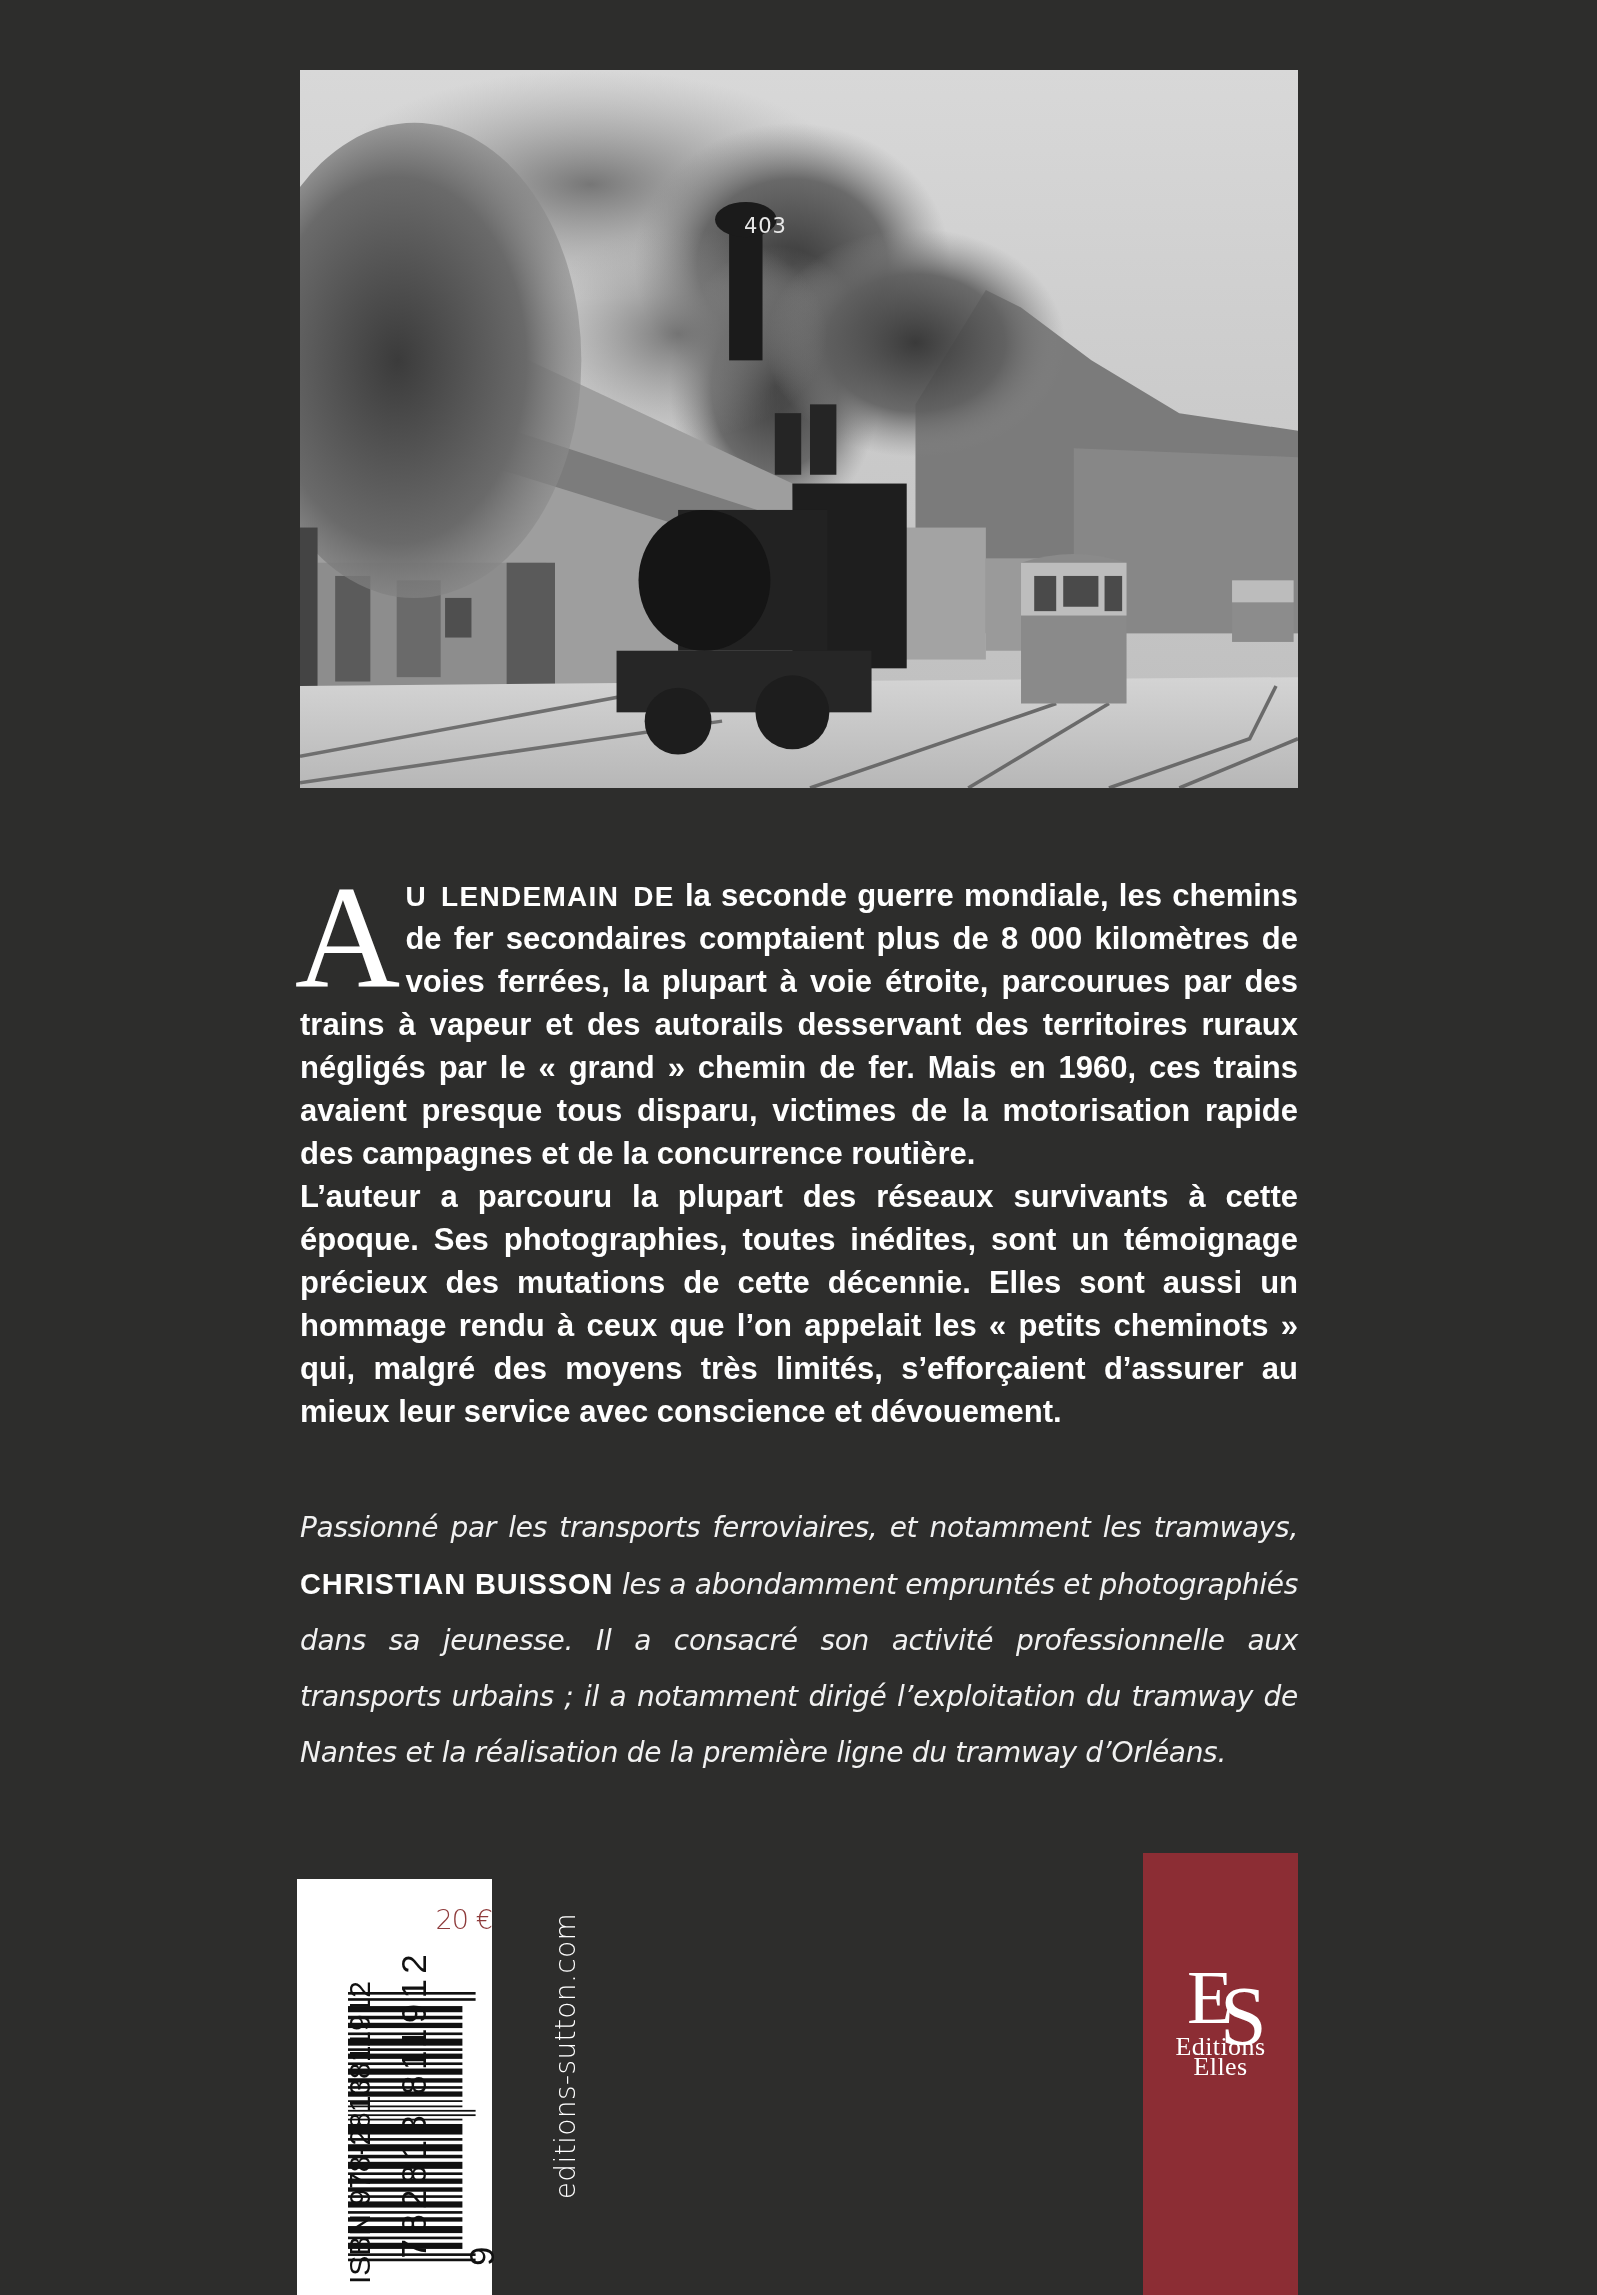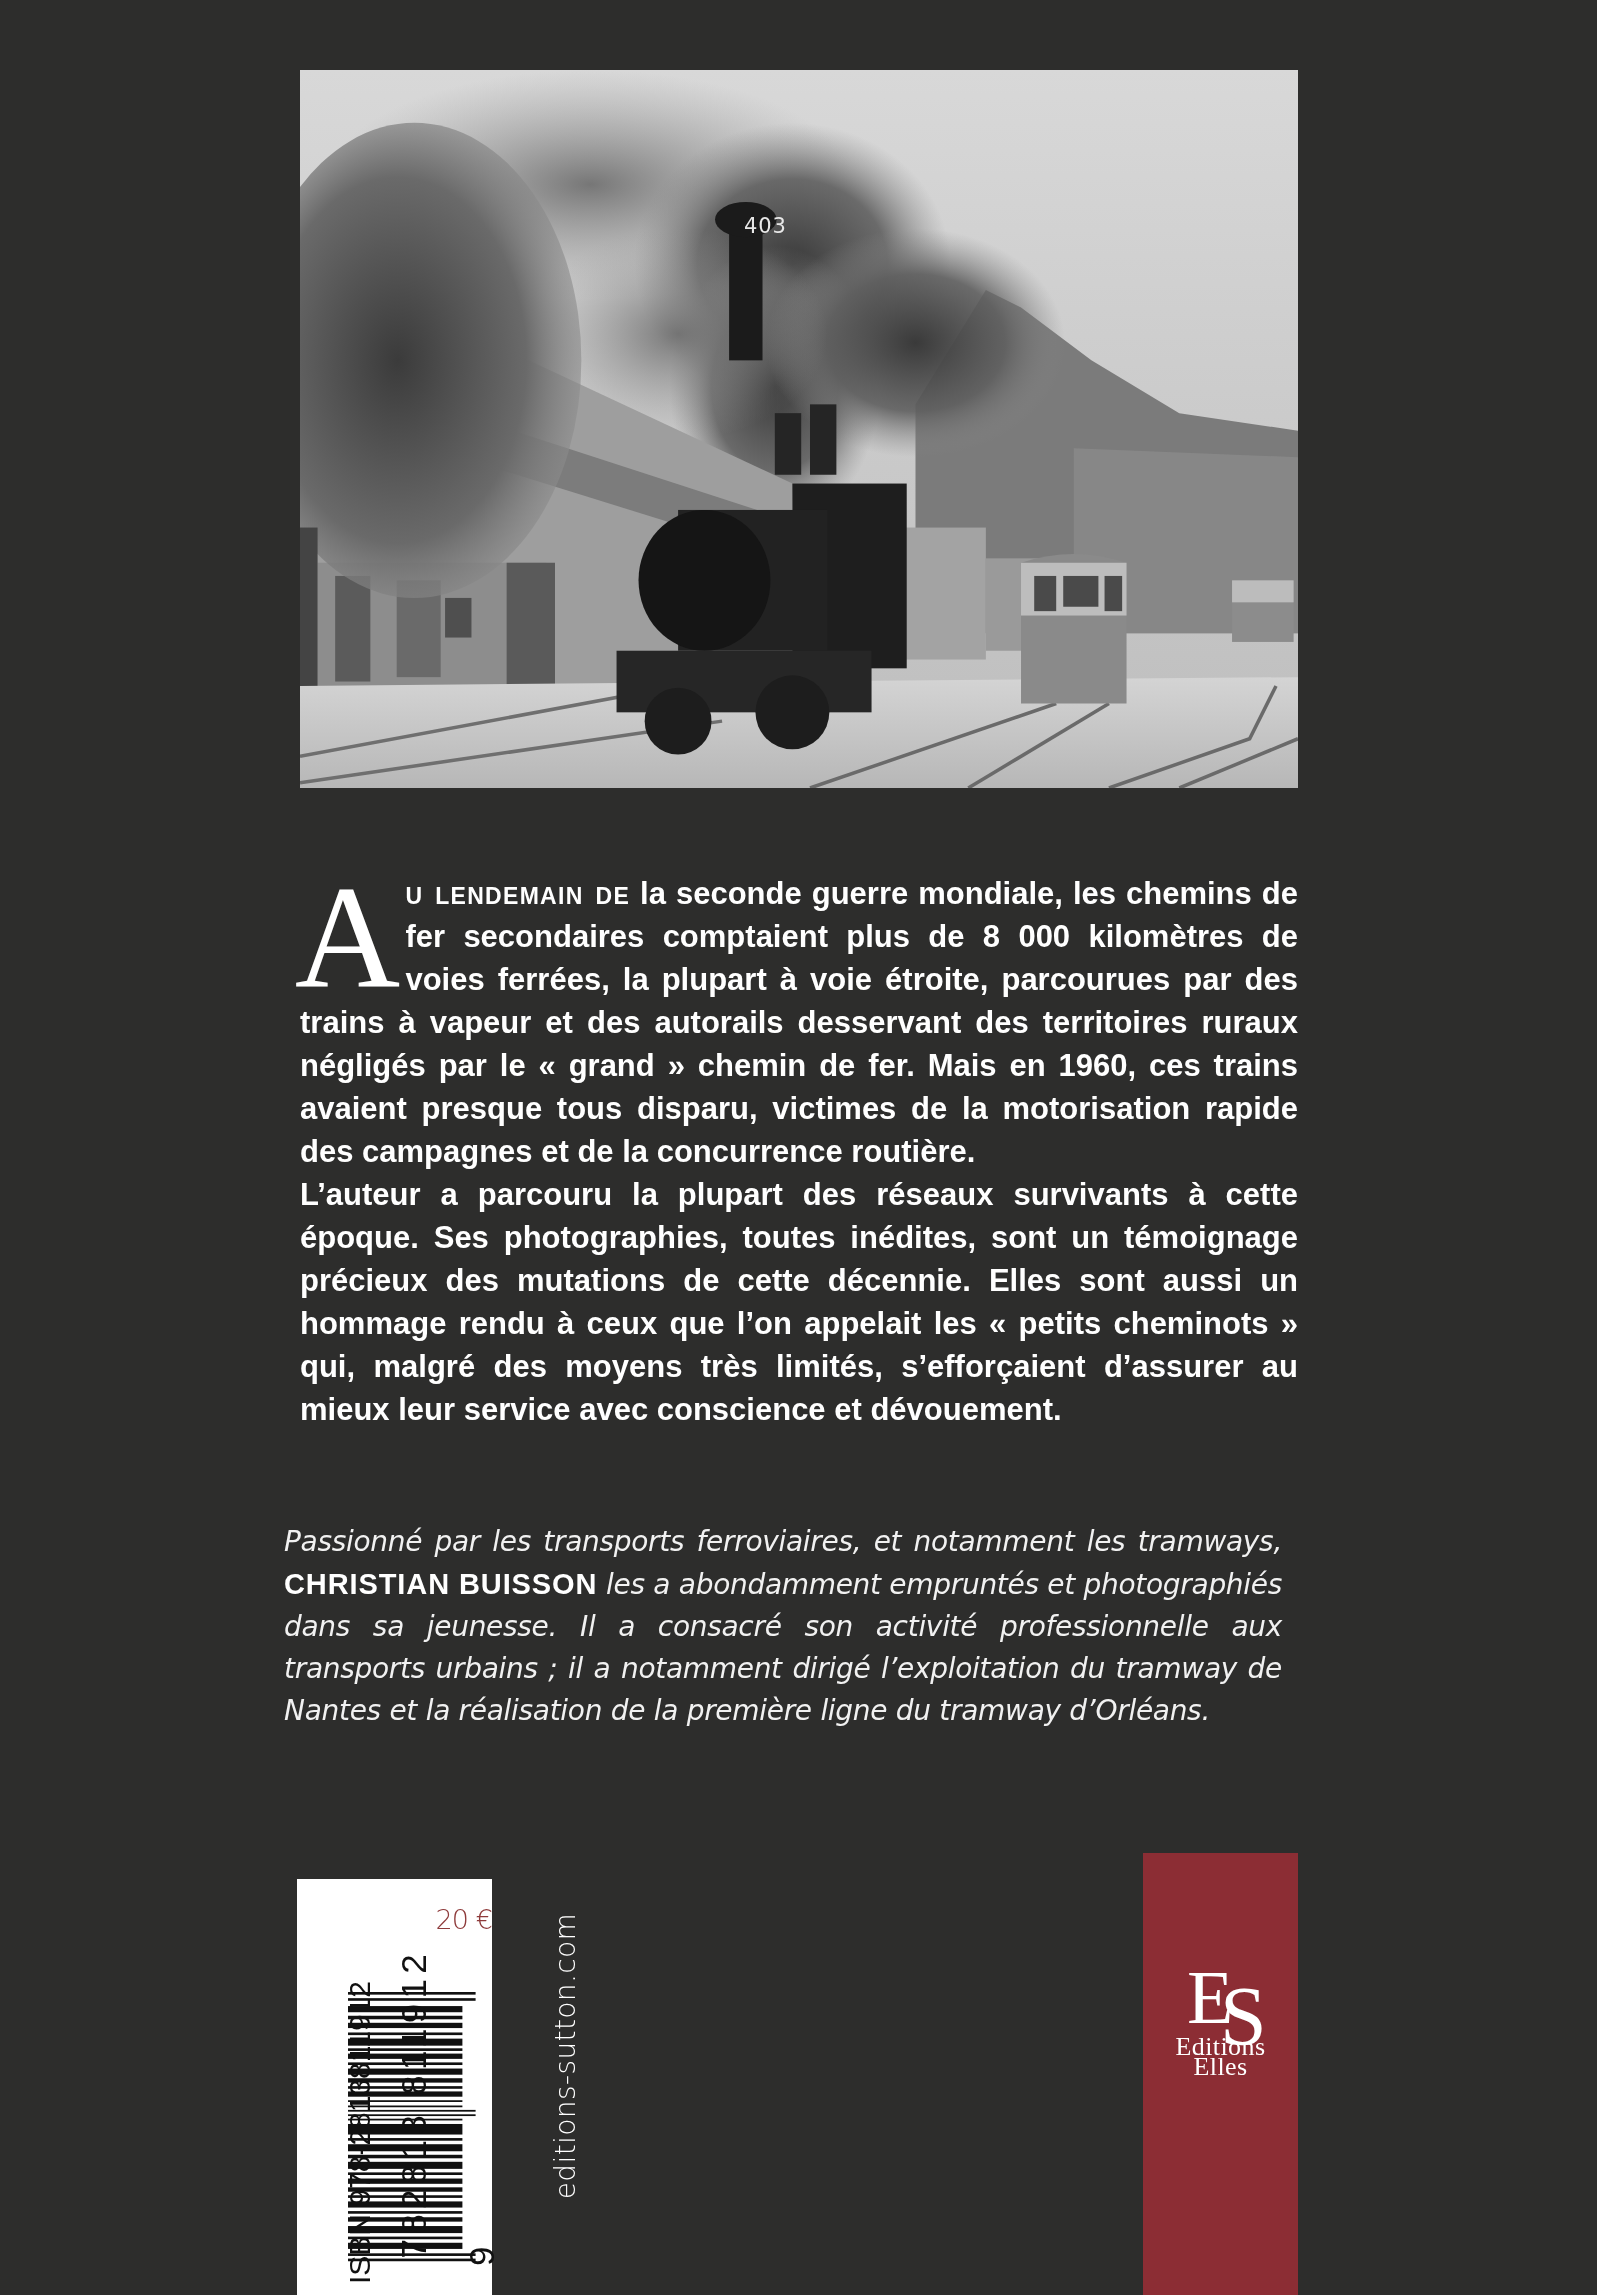--- a/index.html
+++ b/index.html
@@ -21,28 +21,28 @@
   
   .blurb {
     position:absolute; left:300px; top:871px; width:998px;
     font-family:"Liberation Sans", sans-serif; font-weight:bold; font-size:31px;
     line-height:43px; text-align:justify; color:#ffffff;
   }
   .dropcap {
     float:left; font-family:"Liberation Serif", "DejaVu Serif", serif; font-weight:normal;
     font-size:146px; line-height:114px; height:116px; margin:8.8px 5.3px 0 -5.3px; color:#fff;
   }
-  .smallcaps { font-variant:small-caps; letter-spacing:1.3px; font-size:33px; }
+  .smallcaps { font-variant:small-caps; letter-spacing:1.3px; font-size:40px; }
   .blurb p { margin:0; }
 
   
   .bio {
-    position:absolute; left:284px; top:1500px; width:998px;
+    position:absolute; left:300px; top:1500px; width:998px;
     font-family:"DejaVu Sans", sans-serif; font-style:italic; font-weight:normal; font-size:28px;
-    line-height:42px; text-align:justify; color:#f1f1f1; letter-spacing:-0.3px;margin-top:21px;
+    line-height:56px; text-align:justify; color:#f1f1f1; letter-spacing:-0.3px;
   }
   .bio .author { font-style:normal; font-weight:bold; font-family:"Liberation Sans", sans-serif; font-size:29px; letter-spacing:0.9px; color:#fff;}
   .bio p { margin:0; }
 
   
   .barcode-label {
     position:absolute; left:297px; top:1879px; width:195px; height:417px; background:#ffffff;
   }
   .price {
     position:absolute; left:0; width:195px; top:24.6px; text-align:right;

